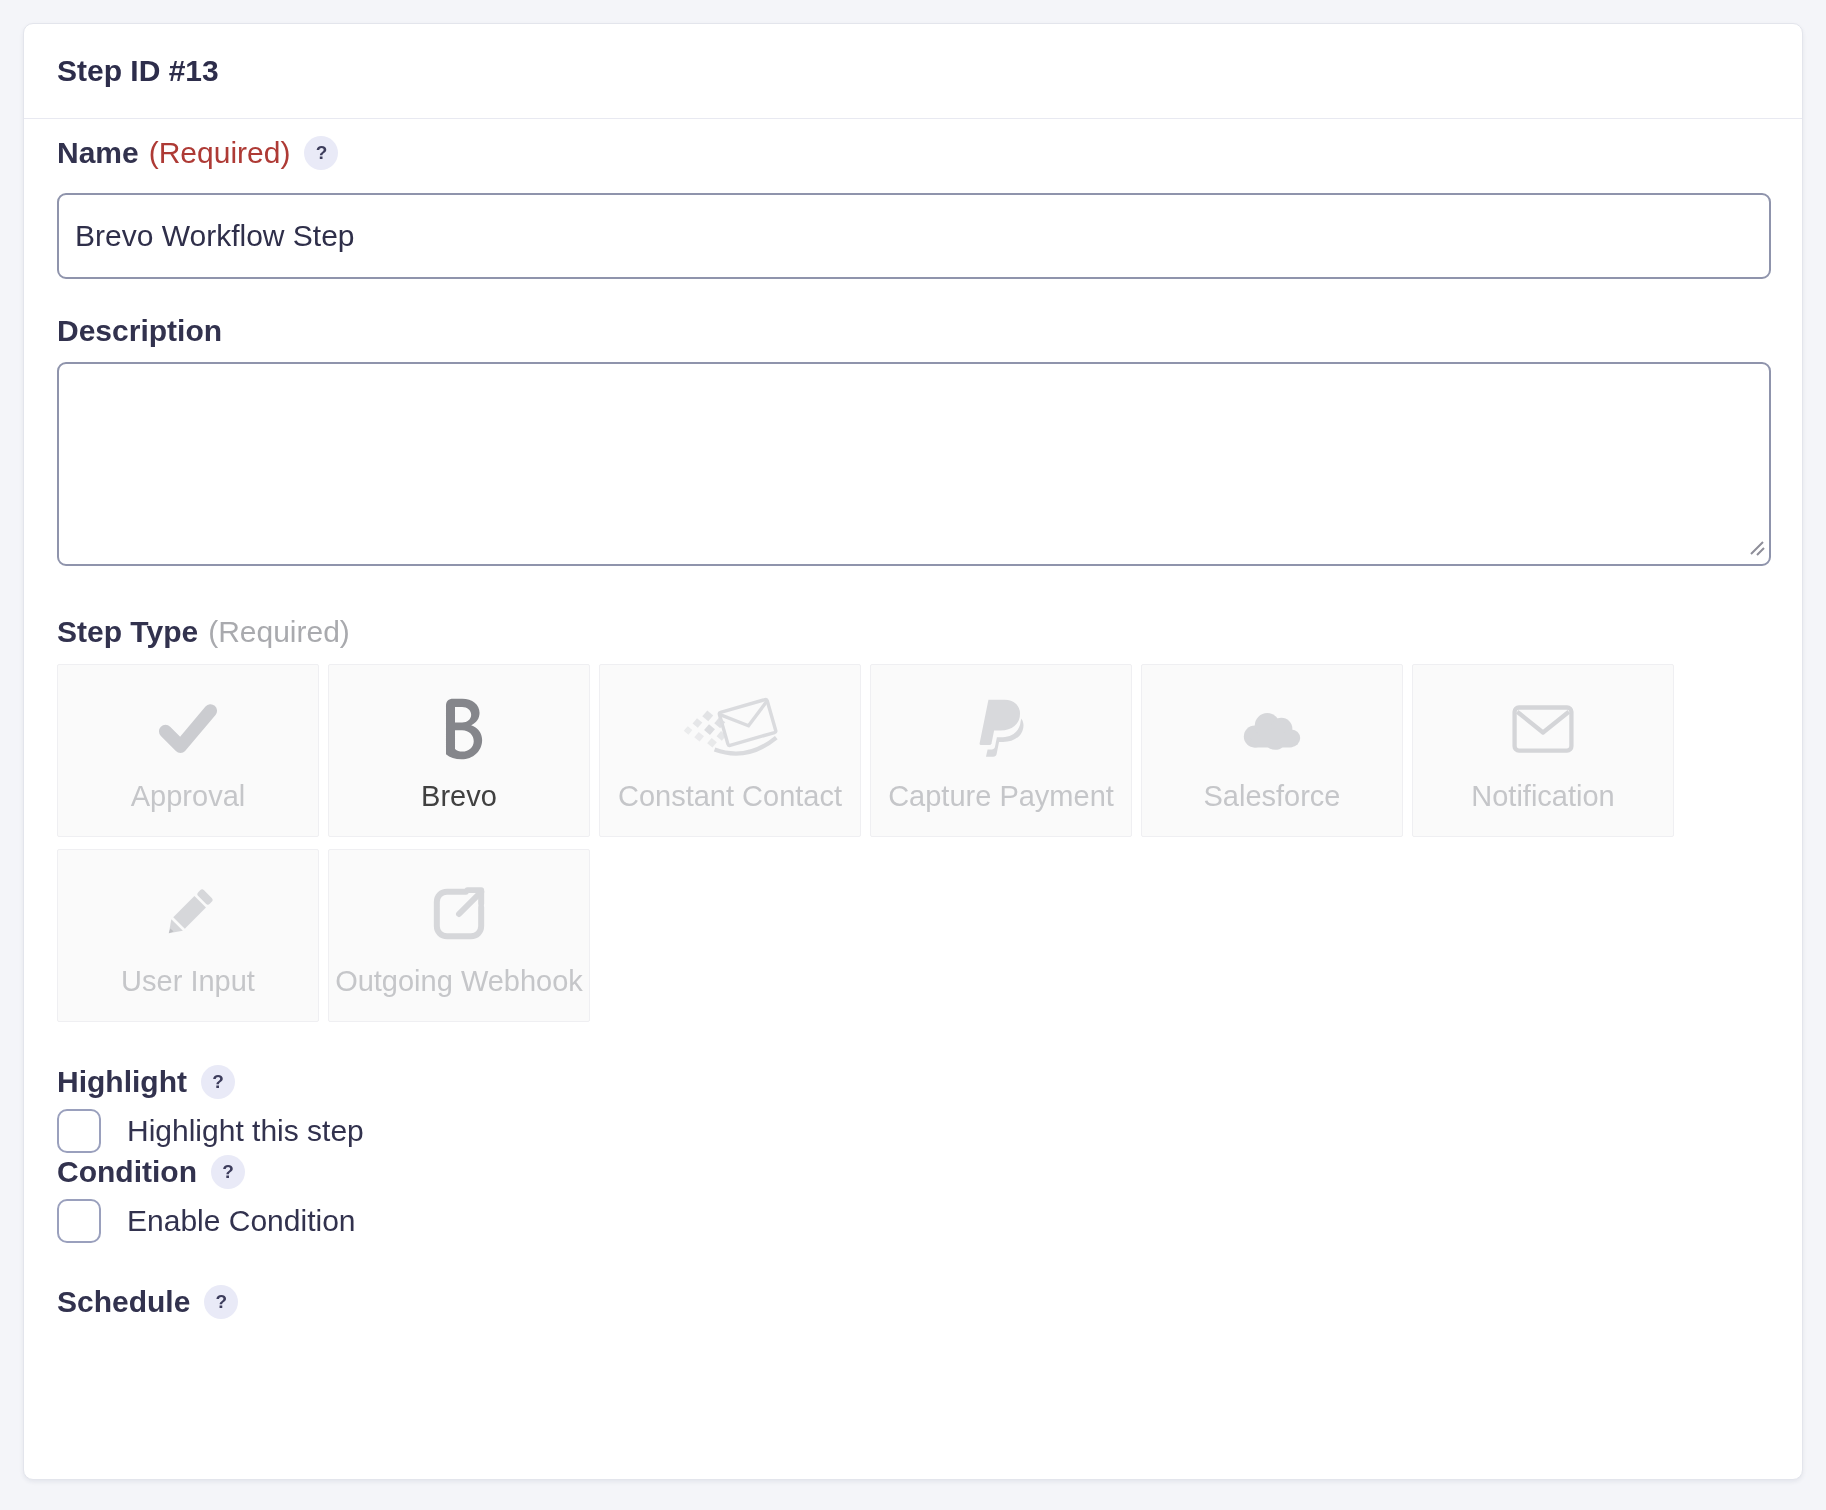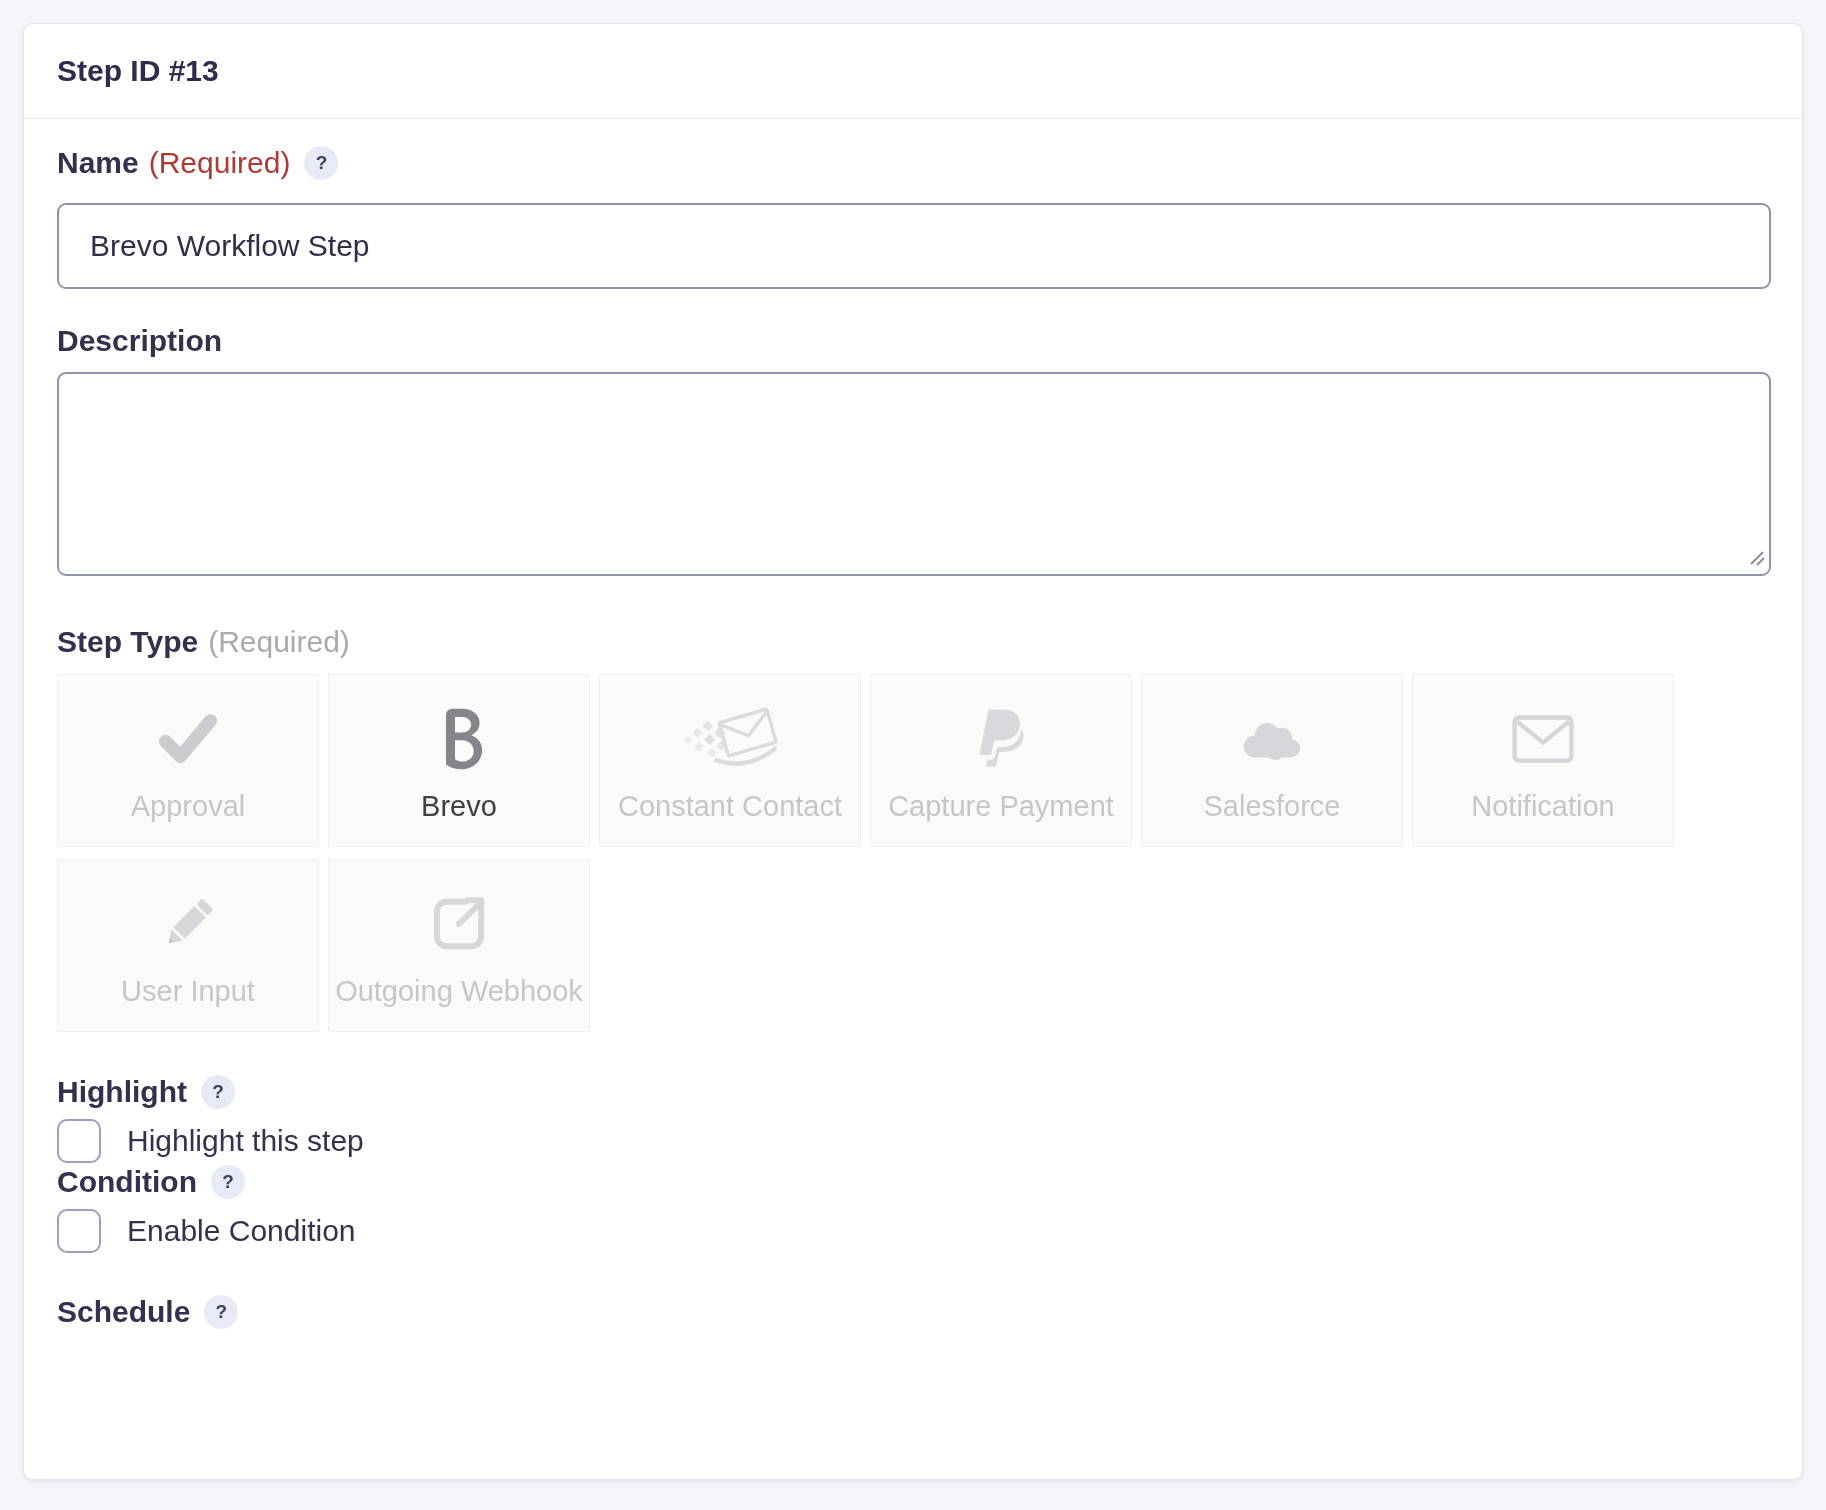--- a/index.html
+++ b/index.html
@@ -36,26 +36,26 @@
   }
   .label-row .req-red{color:#ae3a35;font-weight:400;margin-left:10px;}
   .label-row .req-gray{color:#a9aaae;font-weight:400;margin-left:10px;}
   .help-badge{
     width:34px;height:34px;border-radius:50%;
     background:#e9eaf7;color:#3d3d5c;
     font-size:19px;font-weight:700;
     display:flex;align-items:center;justify-content:center;
     margin-left:14px;cursor:pointer;flex:0 0 auto;
   }
-  .mt-name{margin-top:25px;}
+  .mt-name{margin-top:15px;}
   .text-input{
     display:block;box-sizing:border-box;
     width:1714px;height:86px;margin-top:21px;
     border:2px solid #8f94ac;border-radius:9px;
-    padding:0 31px;font-size:30px;color:#2f2f4a;
+    padding:0 16px;font-size:30px;color:#2f2f4a;
     background:#fff;outline:none;
     font-family:"Liberation Sans","DejaVu Sans",sans-serif;
   }
   .desc-label{margin-top:33px;}
   .textarea-wrap{position:relative;margin-top:12px;width:1714px;height:204px;}
   .textarea-wrap textarea{
     position:absolute;inset:0;width:100%;height:100%;
     box-sizing:border-box;border:2px solid #8f94ac;border-radius:9px;
     background:#fff;resize:none;outline:none;
     font-size:30px;color:#2f2f4a;padding:20px 29px;

